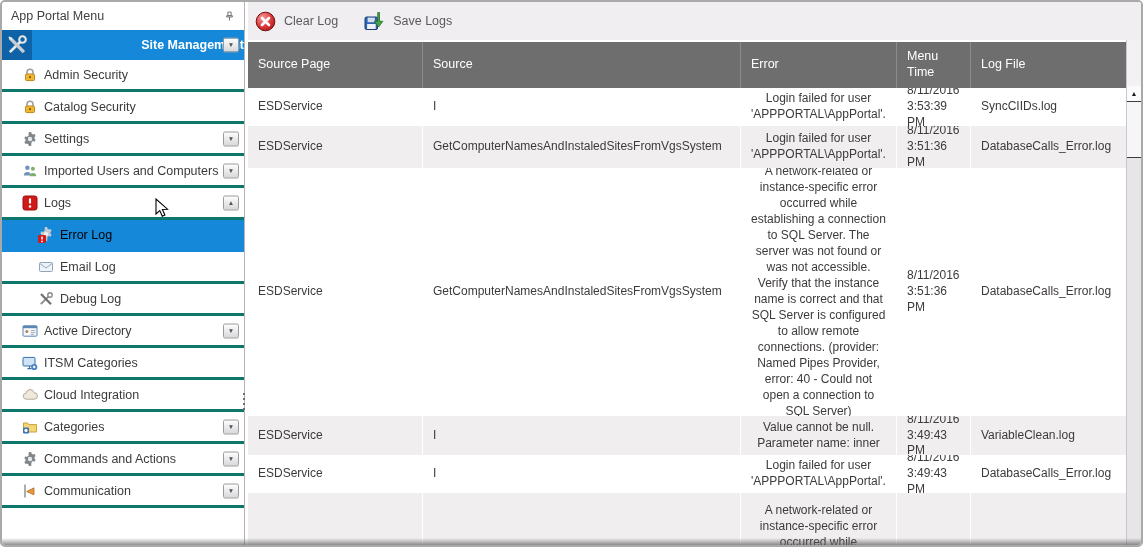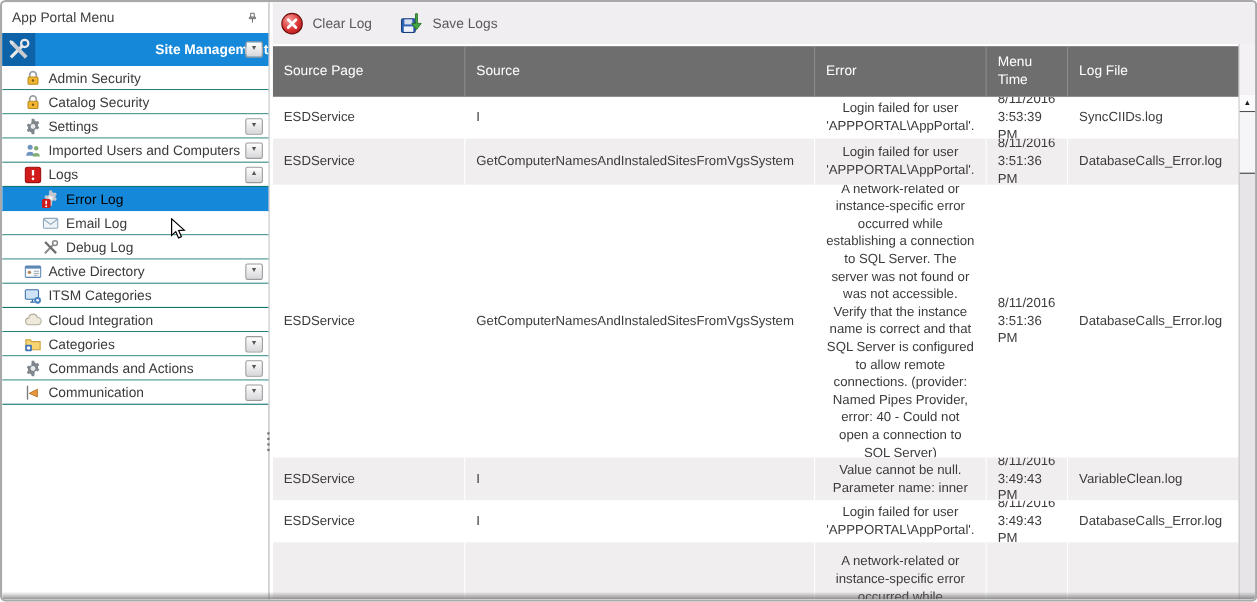--- a/index.html
+++ b/index.html
@@ -6,21 +6,21 @@
   html,body { background:#fff; }
   .window{
     position:relative; width:1143px; height:547px;
     border:2px solid #a9a9a9; border-radius:5px; overflow:hidden;
     background:#fff; display:flex;
     font-family:"Liberation Sans", sans-serif;
   }
   
   .sidebar{ flex:0 0 243px; width:243px; background:#fff; border-right:1px solid #b6b4b5; position:relative; }
   .sb-header{ height:28px; display:flex; align-items:center; justify-content:space-between; padding:0 8px 0 9px; color:#3f3f3f; font-size:12.5px; }
-  .sb-item{ height:22px; display:flex; align-items:center; border-bottom:1px solid #0f766e; padding-left:20px; font-size:12.5px; color:#3b3b3b; position:relative; background:#fff; cursor:default; }
+  .sb-item{ height:32px; display:flex; align-items:center; border-bottom:3px solid #0f766e; padding-left:20px; font-size:12.5px; color:#3b3b3b; position:relative; background:#fff; cursor:default; }
   .sb-item.grp{ height:30px; padding-left:0; background:#1588d9; color:#fff; font-weight:bold; border-bottom:none;justify-content:space-between; }
   .sb-item.grp .sb-iconbox{ width:30px; height:30px; background:#0e63a8; display:flex; align-items:center; justify-content:center; margin-right:8px; }
   .sb-item.lv2{ padding-left:36px; }
   .sb-item.sel{ background:#1588d9; color:#000000; border-bottom-color:#1588d9; }
   .sb-iconbox{ display:flex; align-items:center; justify-content:center; margin-right:6px; }
   .ic{ width:16px; height:16px; display:block; }
   .grp .ic{ width:22px; height:22px; }
   .sb-arrow{ position:absolute; right:5px; top:50%; transform:translateY(-50%); width:16px; height:15px;
     background:linear-gradient(#fefefe,#d7d6d9); border:1px solid #9a9a9a; border-radius:2px;
     display:flex; align-items:center; justify-content:center; color:#555; }

